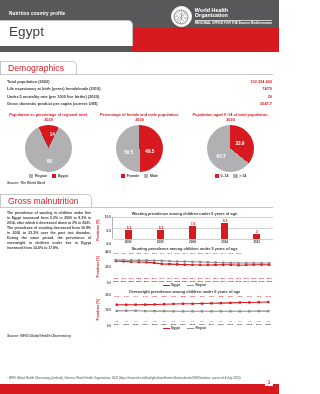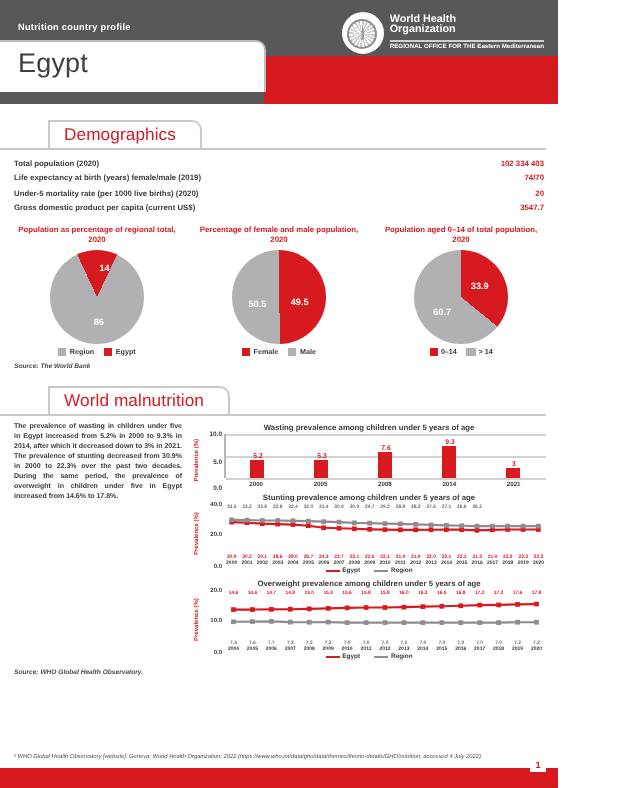--- a/index.html
+++ b/index.html
@@ -78,21 +78,20 @@
   
   .sec{position:relative;margin-top:5px;}
   .sec-tab{
     position:relative;display:inline-block;
     padding:1.5px 12px 1.5px 7px;
     border:1px solid #c8c8c8;border-bottom:none;
     border-top-right-radius:5px;
     background:#fff;
     font-size:8.6px;color:#d71920;
     letter-spacing:.05px;
-    margin-left:24px;
   }
   .sec-rule{
     position:absolute;left:0;right:6px;bottom:0;
     height:1px;background:#c8c8c8;
   }
   .sec-wrap{position:relative;padding-bottom:0;}
   
   .demo{padding:3px 7px 0 7px;}
   .demo-row{
     display:flex;justify-content:space-between;align-items:baseline;
@@ -328,21 +327,21 @@
       </div>
     </div>
 
   </div>
 
   <div class="source">Source: The World Bank</div>
 </div>
 
 <div class="sec-wrap" style="margin-top:2px;">
   <div class="sec">
-    <span class="sec-tab">World malnutrition</span>
+    <span class="sec-tab">Gross malnutrition</span>
     <div class="sec-rule"></div>
   </div>
 
   <div class="cm-body">
     <div class="cm-text">The prevalence of wasting in children under five in Egypt increased from 5.2% in 2000 to 9.3% in 2014, after which it decreased down to 3% in 2021. The prevalence of stunting decreased from 30.9% in 2000 to 22.3% over the past two decades. During the same period, the prevalence of overweight in children under five in Egypt increased from 14.6% to 17.8%.</div>
 
     <div class="cm-charts">
 
       <div class="chart-box">
         <div class="chart-title">Wasting prevalence among children under 5 years of age</div>

